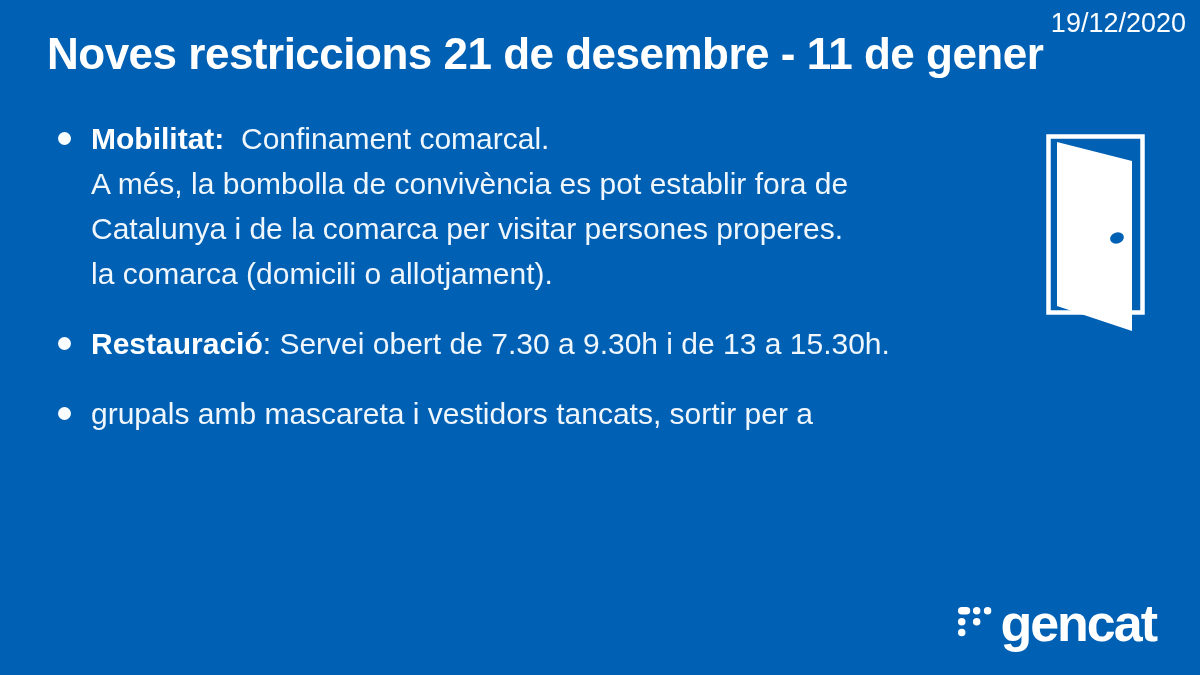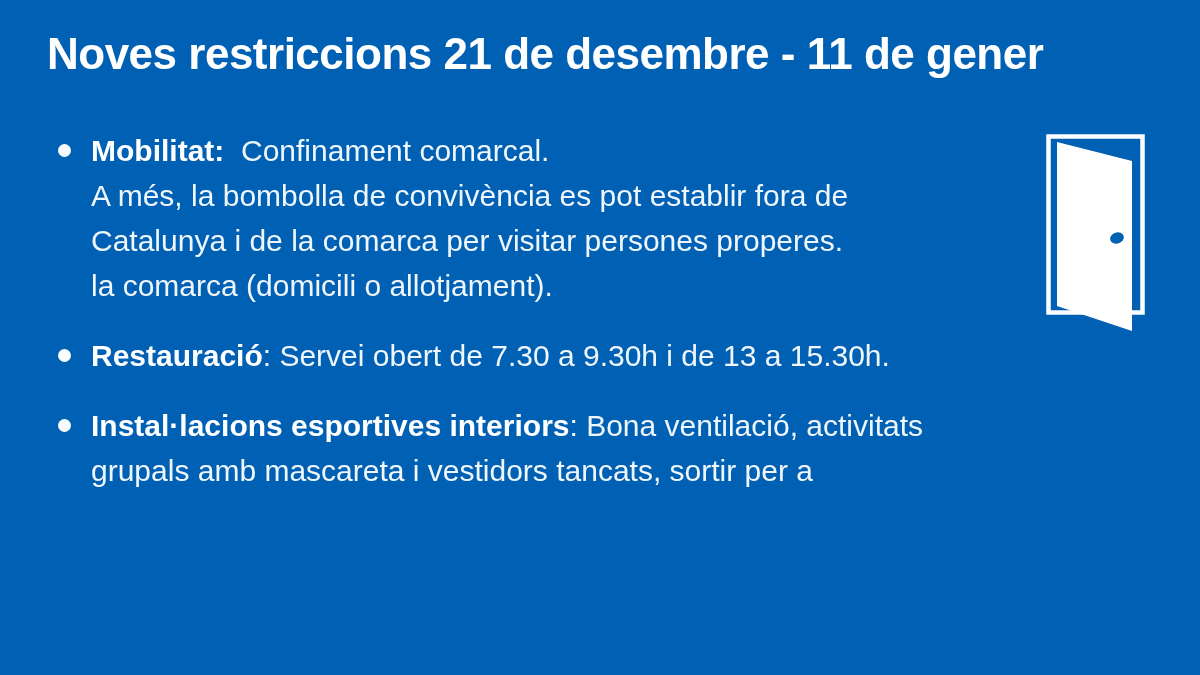--- a/index.html
+++ b/index.html
@@ -28,21 +28,21 @@
     margin: 0;
     font-size: 44px;
     font-weight: 700;
     color: #FFFFFF;
     letter-spacing: -0.5px;
     white-space: nowrap;
   }
 
   .sections {
     position: absolute;
-    top: 128px;
+    top: 116px;
     left: 0;
     width: 1045px;
     margin: 0;
     padding: 0;
     list-style: none;
   }
   .section {
     position: relative;
     padding-left: 91px;
     font-size: 30px;
@@ -91,45 +91,56 @@
     color: #FFFFFF;
     letter-spacing: -2px;
     line-height: 1;
   }
 </style>
 </head>
 <body>
 
 <div class="canvas">
 
+  <div class="date">19/12/2020</div>
 
   <h1 class="title">Noves restriccions 21 de desembre - 11 de gener</h1>
 
   <ul class="sections">
 
     <li class="section s1">
       <div class="line"><span class="bold-lead">Mobilitat:</span><span class="lead-rest">  Confinament comarcal.</span></div>
       <div class="line">A més, la bombolla de convivència es pot establir fora de</div>
       <div class="line">Catalunya i de la comarca per visitar persones properes.</div>
       <div class="line">la comarca (domicili o allotjament).</div>
     </li>
 
     <li class="section s2">
       <div class="line"><span class="bold-lead">Restauració</span><span class="lead-rest">: Servei obert de 7.30 a 9.30h i de 13 a 15.30h.</span></div>
     </li>
 
     <li class="section s3">
-      <div class="line"><span class="bold-lead">Instal·lacions esportives interiors</span><span class="lead-rest">: Bona ventilació, activitats</span></div>
       <div class="line">grupals amb mascareta i vestidors tancats, sortir per a</div>
     </li>
 
   </ul>
 
   <div class="door-icon">
     <svg viewBox="0 0 100 200" width="100" height="200" aria-hidden="true">
       <rect x="2.5" y="2.5" width="94" height="176" fill="none" stroke="#FFFFFF" stroke-width="4.5"></rect>
       <polygon points="11,8 86,27 86,197 11,172" fill="#FFFFFF"></polygon>
       <ellipse cx="71" cy="104" rx="7" ry="5.5" fill="#0060B4" transform="rotate(-18 71 104)"></ellipse>
     </svg>
   </div>
 
+  <div class="logo">
+    <svg class="logo-dots" viewBox="0 0 25 22" aria-hidden="true">
+      <rect x="0" y="0" width="9" height="5.5" rx="2.75" fill="#FFFFFF"></rect>
+      <circle cx="13.75" cy="2.75" r="2.75" fill="#FFFFFF"></circle>
+      <circle cx="21.75" cy="2.75" r="2.75" fill="#FFFFFF"></circle>
+      <circle cx="2.75" cy="10.75" r="2.75" fill="#FFFFFF"></circle>
+      <circle cx="13.75" cy="10.75" r="2.75" fill="#FFFFFF"></circle>
+      <circle cx="2.75" cy="18.75" r="2.75" fill="#FFFFFF"></circle>
+    </svg>
+    <span class="logo-text">gencat</span>
+  </div>
 
 </div>
 
 </body></html>

